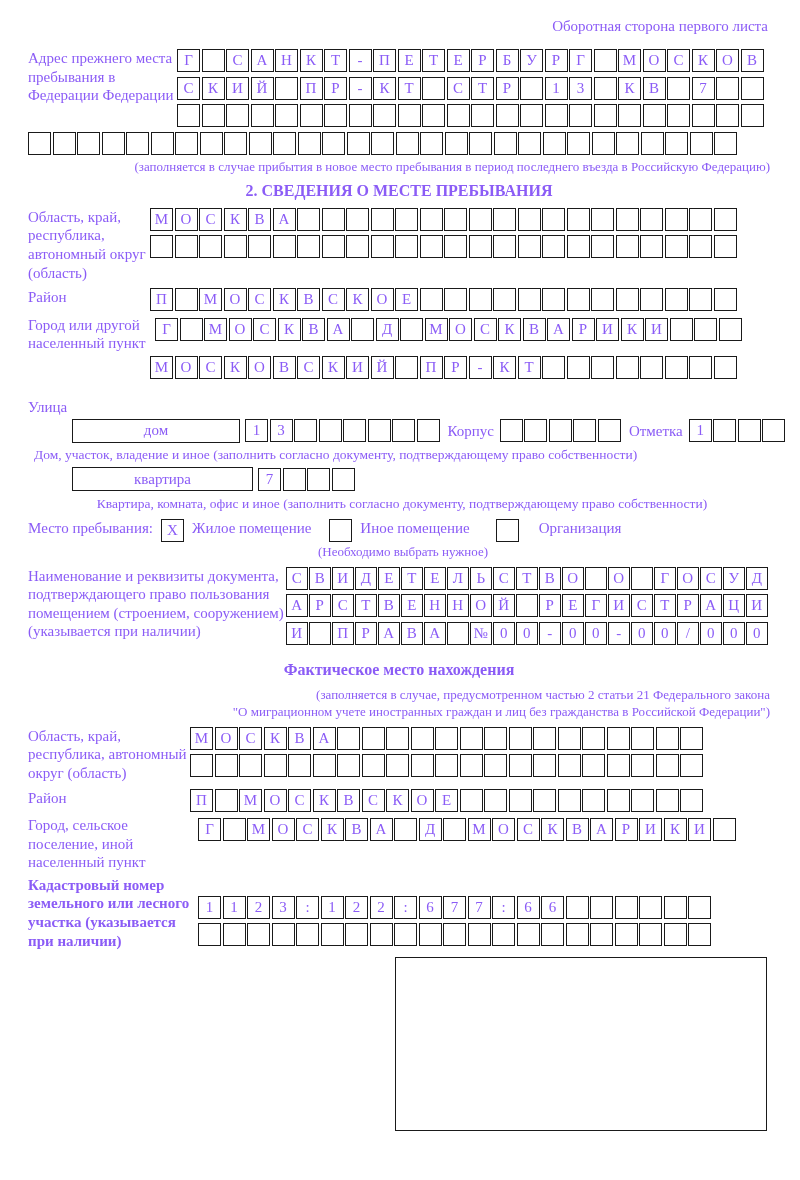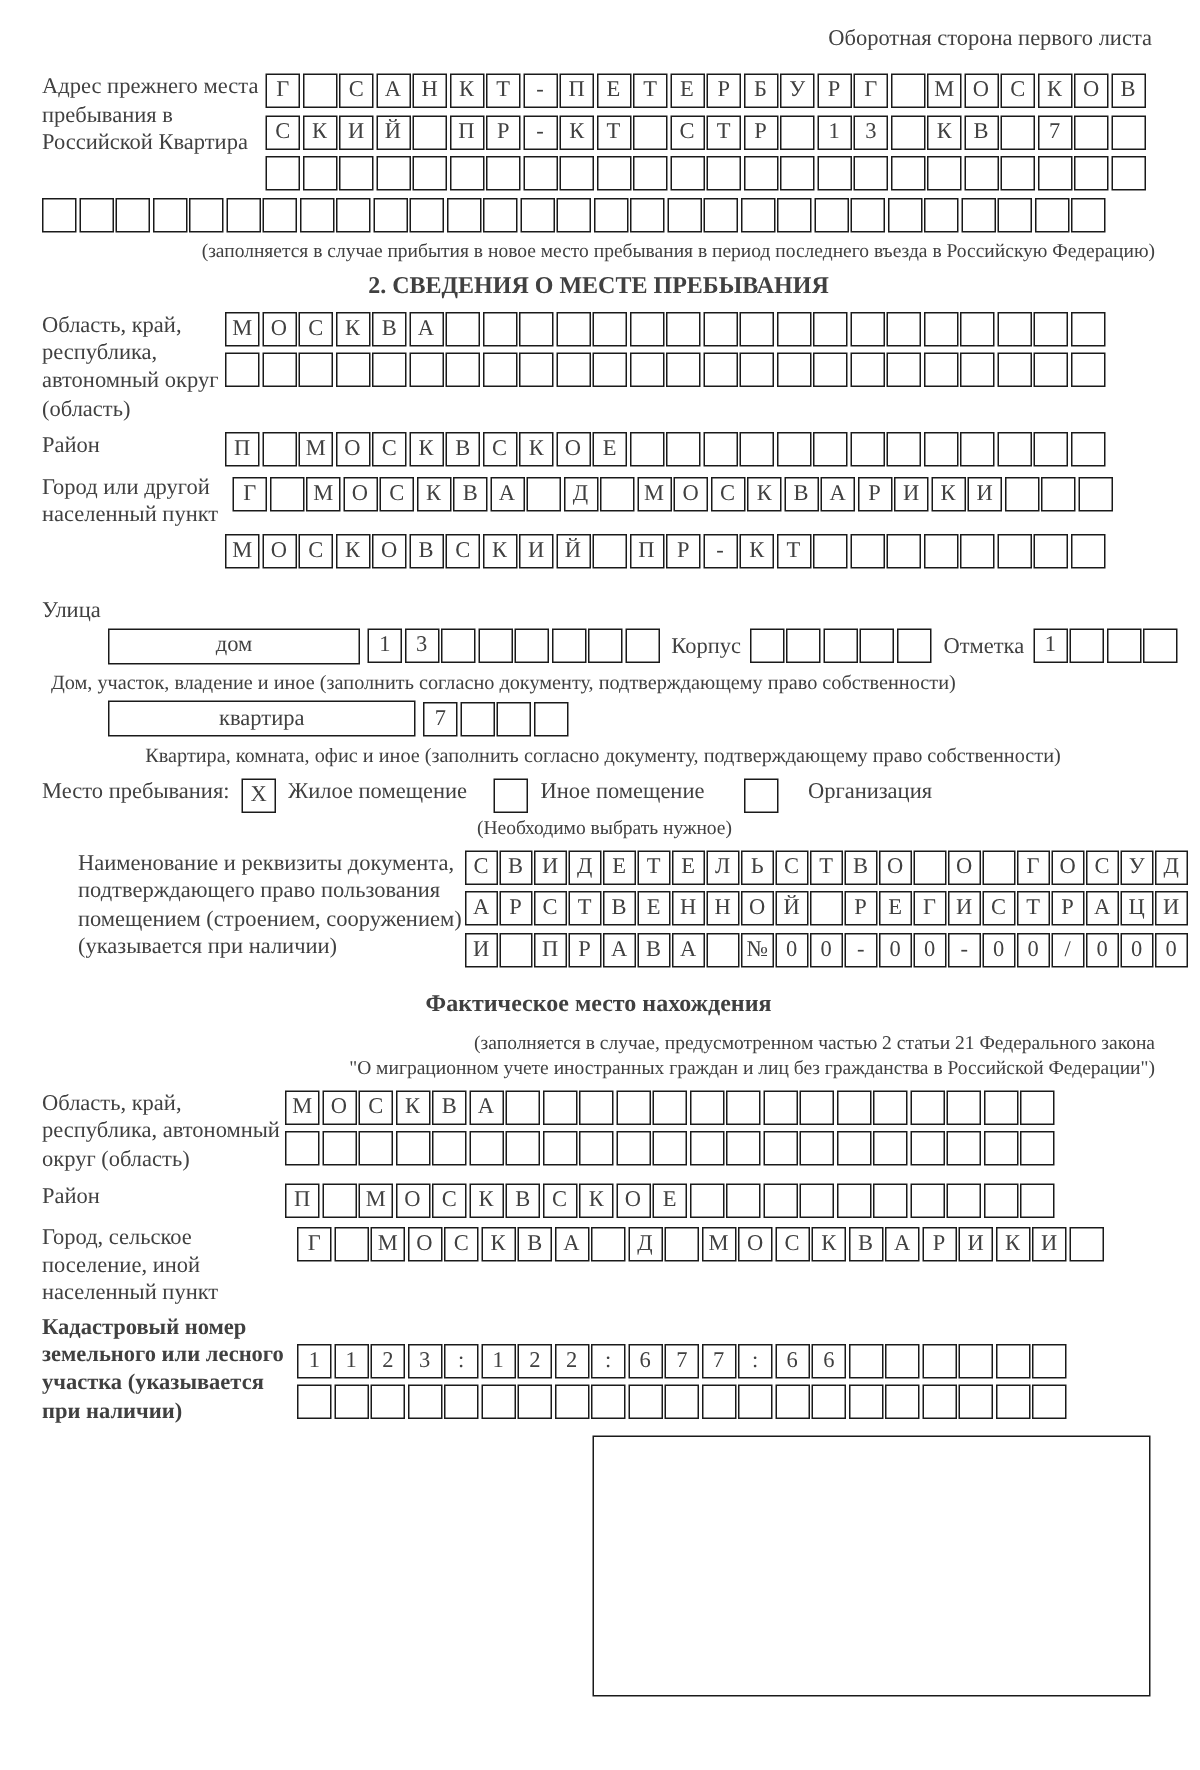--- a/index.html
+++ b/index.html
@@ -1,18 +1,18 @@
 <!DOCTYPE html>
 <html><head>
 <meta charset="utf-8">
 <style>
   html,body{margin:0;padding:0;background:#fff;}
   .sheet{
     position:relative;width:800px;height:1180px;box-sizing:border-box;
-    padding:10px 30px 16px 28px;background:#fff;color:#404040;
+    padding:10px 30px 16px 28px;background:#fff;color:#8b5cf6;
     font-family:"Liberation Serif","DejaVu Serif",serif;overflow:hidden;
   }
   .hdr-note{font-size:15px;text-align:right;margin:8px 2px 0 0;}
   .flexrow{display:flex;align-items:flex-start;}
   .lbl{font-size:15px;line-height:1.24;flex:0 0 auto;}
   .cells{display:flex;gap:1.5px;margin-bottom:4.5px;}
   .cell{
     width:23px;height:23px;flex:0 0 auto;box-sizing:border-box;
     border:1.6px solid #1a1a1a;display:inline-flex;align-items:center;
     justify-content:center;font-size:15px;line-height:1;background:#fff;
@@ -42,21 +42,21 @@
   .mt6{margin-top:6px;} .mt14{margin-top:14px;}
 </style>
 </head>
 <body>
 
 <div class="sheet">
 
   <div class="hdr-note">Оборотная сторона первого листа</div>
 
   <div class="flexrow mt14">
-    <div class="lbl" style="width:149px;">Адрес прежнего места пребывания в Российской Квартира</div>
+    <div class="lbl" style="width:149px;">Адрес прежнего места пребывания в Федерации Федерации</div>
     <div>
       <div class="cells">
           <span class="cell">Г</span>
           <span class="cell"></span>
           <span class="cell">С</span>
           <span class="cell">А</span>
           <span class="cell">Н</span>
           <span class="cell">К</span>
           <span class="cell">Т</span>
           <span class="cell">-</span>
@@ -338,21 +338,21 @@
     <div class="cells" style="margin-bottom:0;">
         <span class="cell">1</span>
         <span class="cell"></span>
         <span class="cell"></span>
         <span class="cell"></span>
       </div>
   </div>
   <div class="note" style="text-align:left;margin:3px 0 4px 6px;font-size:13.5px;">Дом, участок, владение и иное (заполнить согласно документу, подтверждающему право собственности)</div>
 
   <div class="flexrow" style="align-items:center;">
-    <div class="wbox" style="width:205px;margin-right:5px;">квартира</div>
+    <div class="wbox" style="width:181px;margin-right:5px;">квартира</div>
     <div class="cells" style="margin-bottom:0;">
         <span class="cell">7</span>
         <span class="cell"></span>
         <span class="cell"></span>
         <span class="cell"></span>
       </div>
   </div>
   <div class="note" style="text-align:center;margin:4px 0 6px 6px;font-size:13.5px;">Квартира, комната, офис и иное (заполнить согласно документу, подтверждающему право собственности)</div>
 
   <div class="flexrow" style="align-items:flex-start;">
@@ -360,21 +360,21 @@
     <span class="checkbox">X</span>
     <span class="lbl">Жилое помещение</span>
     <span class="checkbox" style="margin-left:18px;"></span>
     <span class="lbl">Иное помещение</span>
     <span class="checkbox" style="margin-left:26px;margin-right:20px;"></span>
     <span class="lbl">Организация</span>
   </div>
   <div class="note" style="width:260px;margin:2px 0 6px 200px;">(Необходимо выбрать нужное)</div>
 
   <div class="flexrow">
-    <div class="lbl" style="width:258px;margin-left:24px;">Наименование и реквизиты документа, подтверждающего право пользования помещением (строением, сооружением) (указывается при наличии)</div>
+    <div class="lbl" style="width:258px;">Наименование и реквизиты документа, подтверждающего право пользования помещением (строением, сооружением) (указывается при наличии)</div>
     <div class="doc-cells">
       <div class="cells">
           <span class="cell">С</span>
           <span class="cell">В</span>
           <span class="cell">И</span>
           <span class="cell">Д</span>
           <span class="cell">Е</span>
           <span class="cell">Т</span>
           <span class="cell">Е</span>
           <span class="cell">Л</span>

